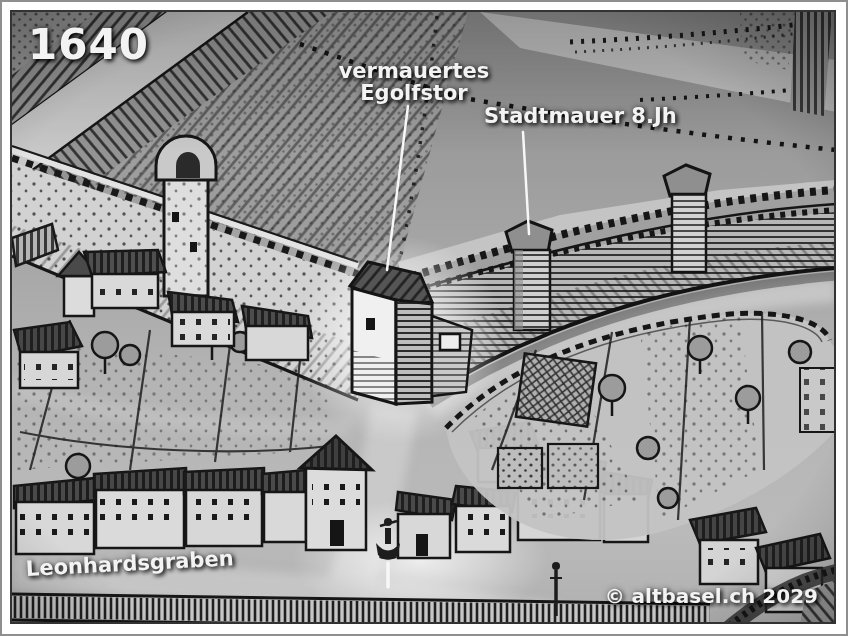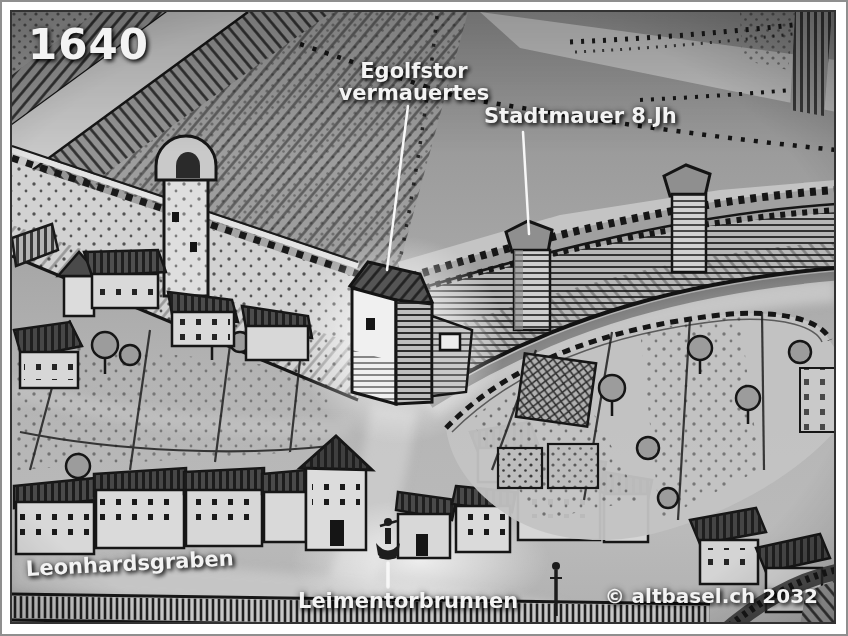--- a/index.html
+++ b/index.html
@@ -340,22 +340,21 @@
       <g stroke="#f7f7f7" stroke-linecap="round" fill="none">
         <line x1="408" y1="106" x2="387" y2="270" stroke-width="2.5"></line>
         <line x1="523" y1="132" x2="529" y2="234" stroke-width="2.5"></line>
         <line x1="388" y1="563" x2="388" y2="587" stroke-width="3.5"></line>
       </g>
     </svg>
 
     <div class="lbl lbl-year">1640</div>
 
     <div class="lbl lbl-egolf">
+      <div>vermauertes</div>
       <div>Egolfstor</div>
-      <div>vermauertes</div>
     </div>
 
     <div class="lbl lbl-stadtmauer">Stadtmauer 8.Jh</div>
     <div class="lbl lbl-leonhards">Leonhardsgraben</div>
-    <div class="lbl lbl-leimen">Leimentorbrunnen</div>
-    <div class="lbl lbl-copy">© altbasel.ch 2032</div>
+    <div class="lbl lbl-copy">© altbasel.ch 2029</div>
   </div>
 </div>
 
 </body></html>

